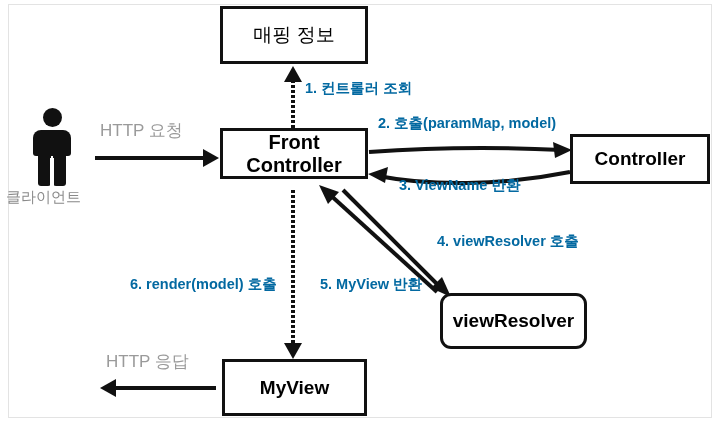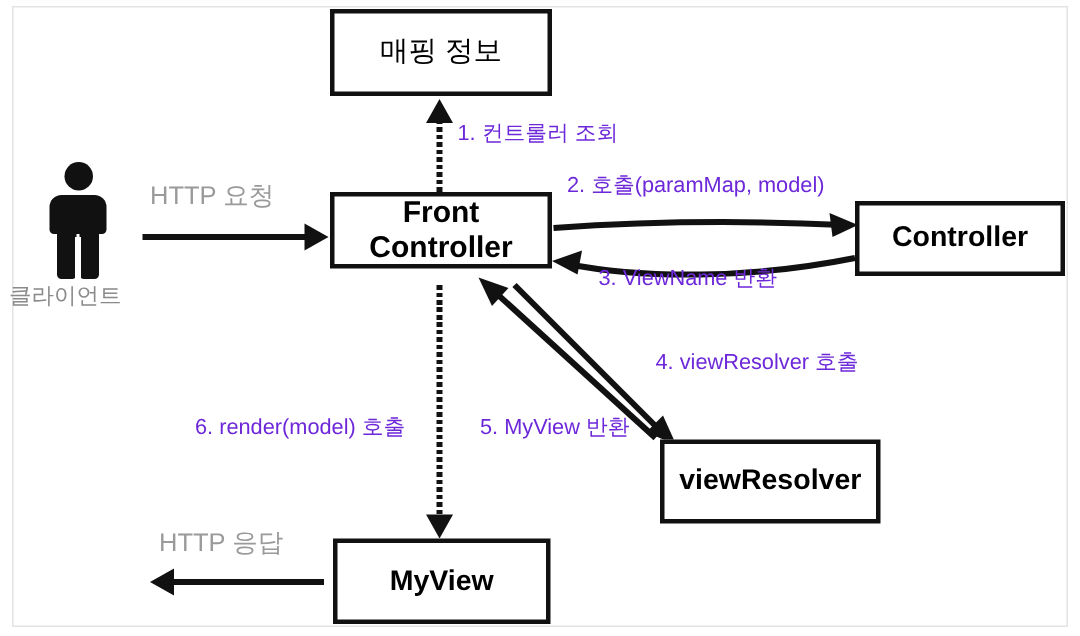--- a/index.html
+++ b/index.html
@@ -25,21 +25,21 @@
     display:flex;align-items:center;justify-content:center;
     text-align:center;
     color:#000;
     font-weight:bold;
     line-height:1.12;
     z-index:5;
   }
   #node-mapping{left:220px;top:6px;width:148px;height:58px;font-size:19px;font-weight:500;}
   #node-front{left:220px;top:128px;width:148px;height:51px;font-size:20px;}
   #node-controller{left:570px;top:134px;width:140px;height:50px;font-size:19px;}
-  #node-viewresolver{left:440px;top:293px;width:147px;height:56px;font-size:19px;}
+  #node-viewresolver{left:440px;top:293px;width:147px;height:56px;font-size:19px;border-radius:11px;}
   #node-myview{left:222px;top:359px;width:145px;height:57px;font-size:19px;}
 
   
   #client{position:absolute;left:30px;top:108px;width:44px;height:78px;z-index:4;}
   #client .head{
     position:absolute;left:13px;top:0;width:19px;height:19px;
     background:#111;border-radius:50%;
   }
   #client .body{
     position:absolute;left:3px;top:22px;width:38px;height:26px;
@@ -66,21 +66,21 @@
     background:repeating-linear-gradient(to bottom,#111 0 3px,#ffffff 3px 5px);
   }
   .head{position:absolute;width:0;height:0;z-index:4;}
   .head-right{border-top:9px solid transparent;border-bottom:9px solid transparent;border-left:16px solid #111;}
   .head-left{border-top:9px solid transparent;border-bottom:9px solid transparent;border-right:16px solid #111;}
   .head-up{border-left:9px solid transparent;border-right:9px solid transparent;border-bottom:16px solid #111;}
   .head-down{border-left:9px solid transparent;border-right:9px solid transparent;border-top:16px solid #111;}
 
   
   .lbl{
-    position:absolute;color:#6d28d9;font-weight:normal;font-size:14.5px;
+    position:absolute;color:#0369a1;font-weight:bold;font-size:14.5px;
     white-space:nowrap;z-index:6;
   }
   .lbl-plain{
     position:absolute;color:#9a9a9a;font-weight:500;font-size:17px;
     white-space:nowrap;z-index:6;
   }
   svg.overlay{position:absolute;left:0;top:0;width:720px;height:424px;z-index:3;}
 </style>
 </head>
 <body>

